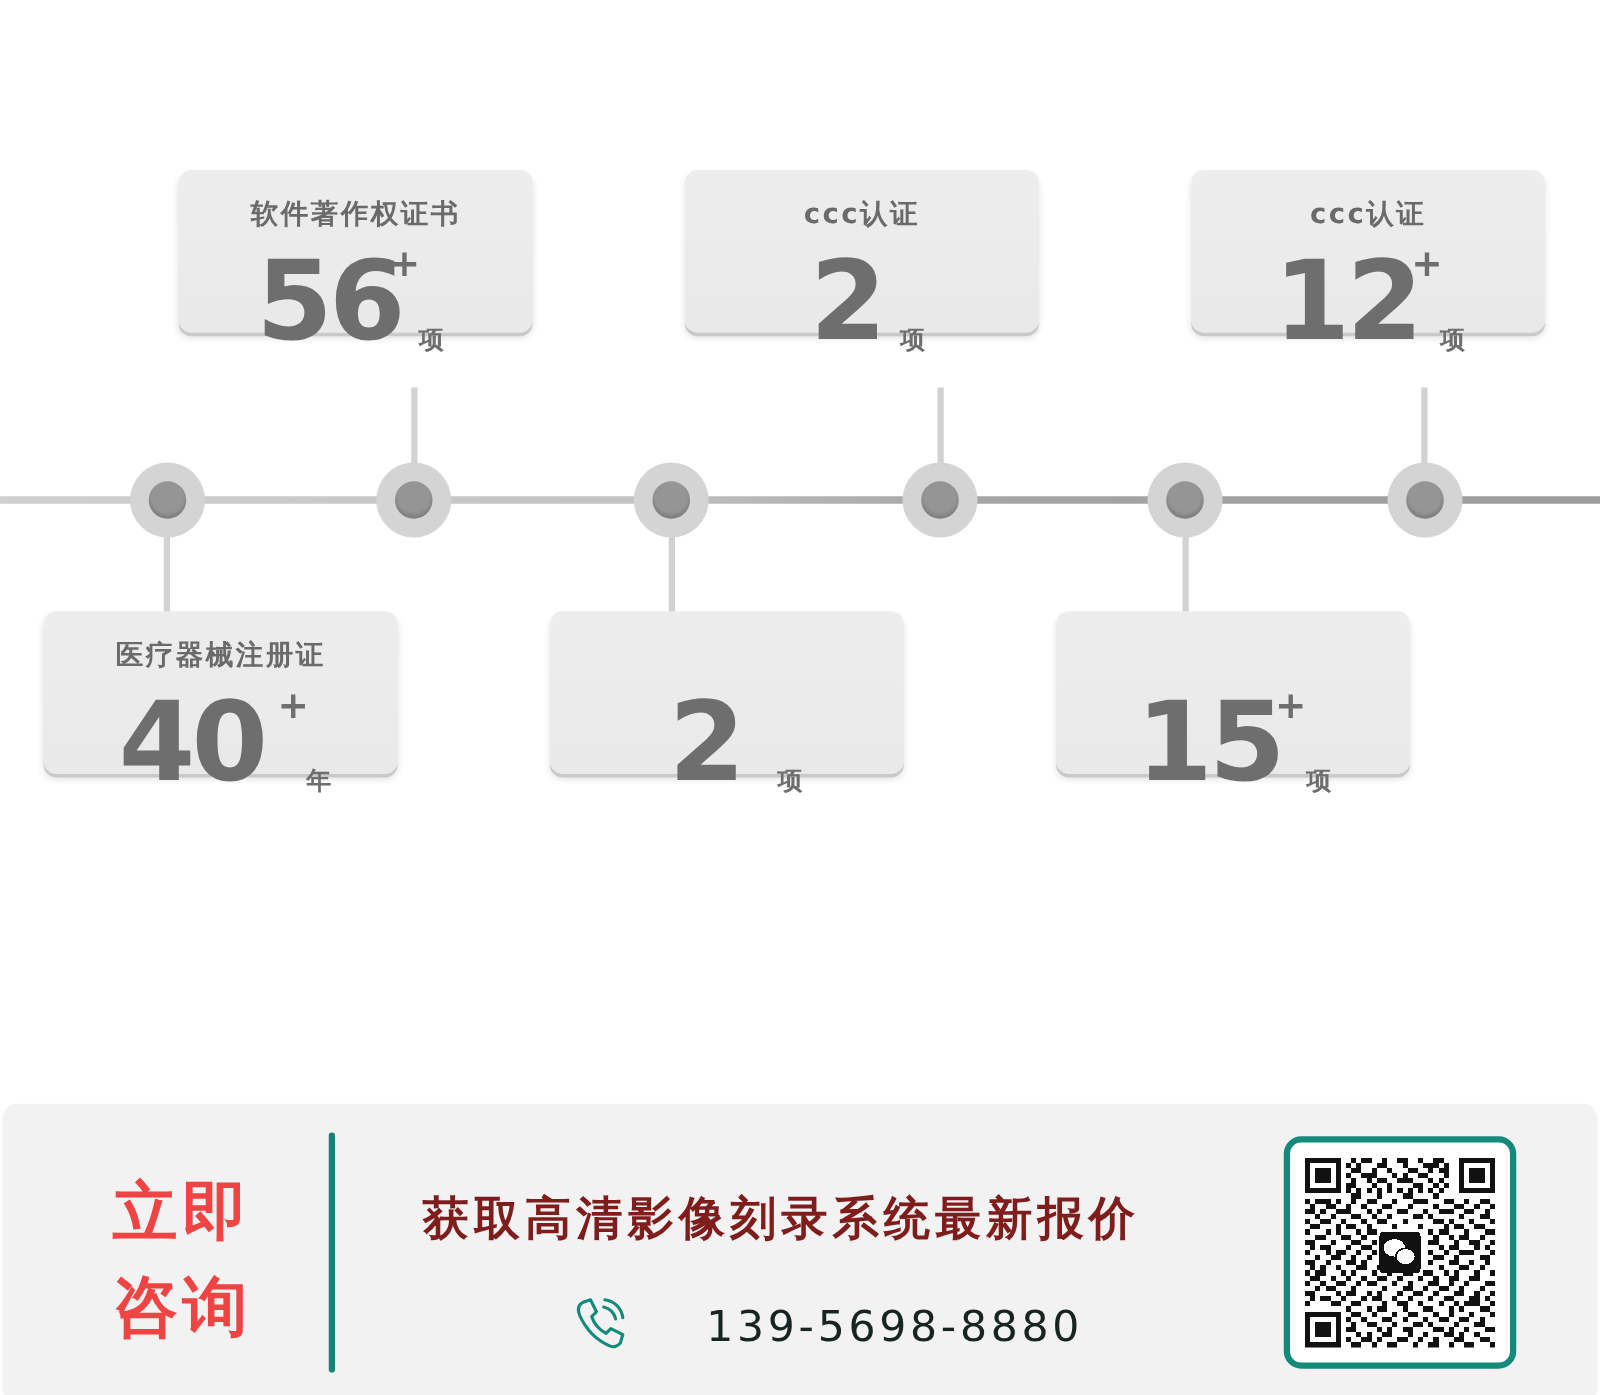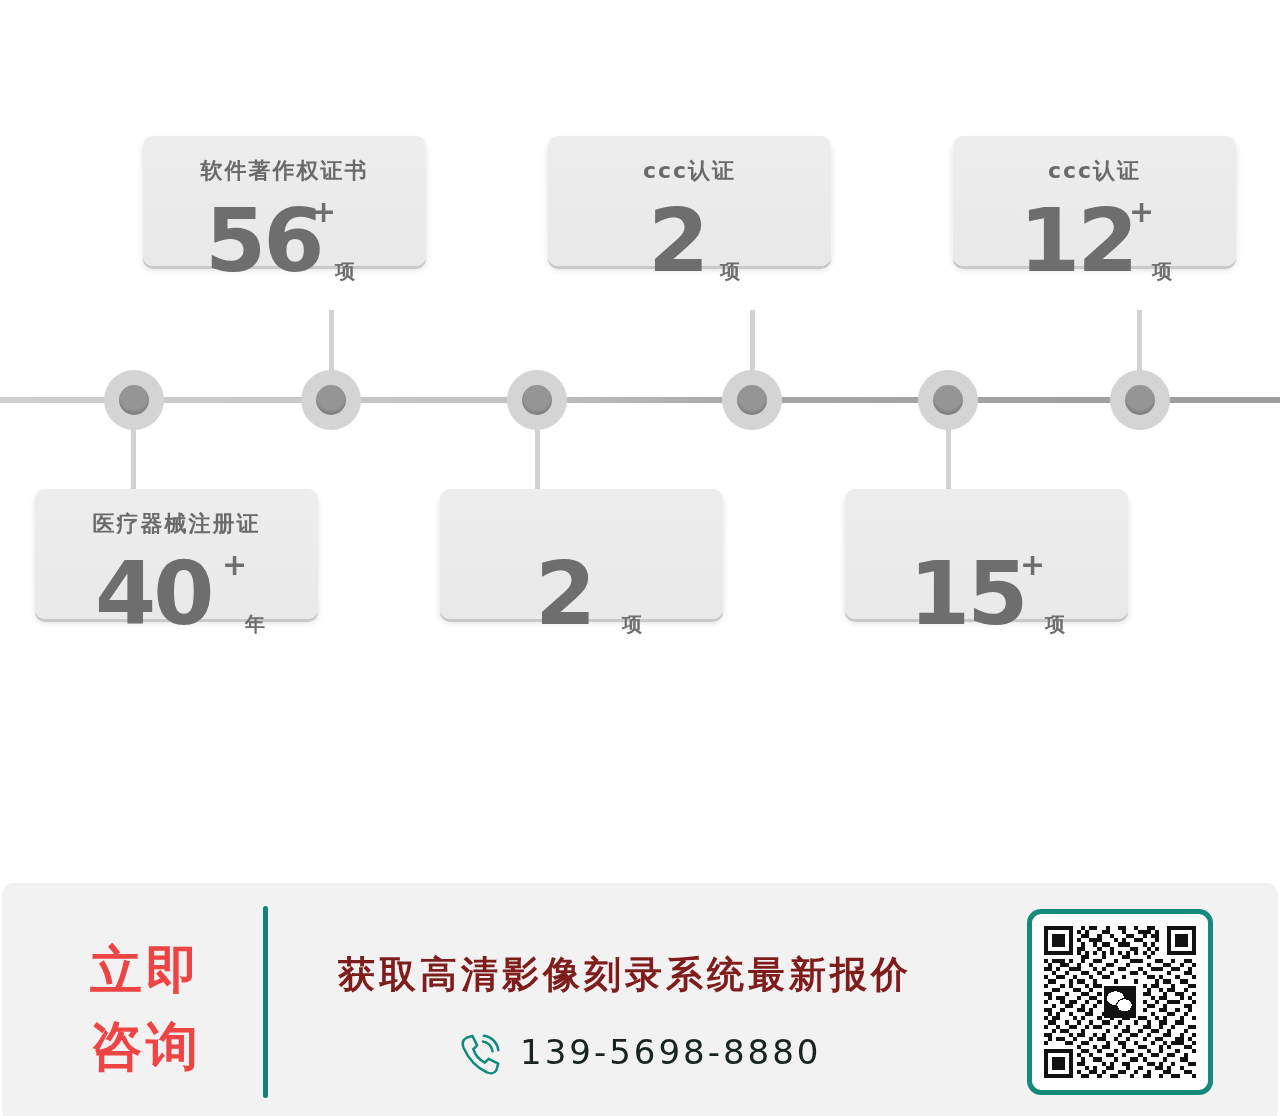--- a/index.html
+++ b/index.html
@@ -10,21 +10,21 @@
   .node .core{position:absolute;left:15px;top:15px;width:30px;height:30px;border-radius:50%;background:#959595;box-shadow:inset 0 -3px 3px rgba(0,0,0,0.15);}
   .card{position:absolute;width:283px;height:130px;background:linear-gradient(#ededed,#e9e9e9);border-radius:10px;box-shadow:0 3px 0 #c9c9c9,0 4px 6px rgba(0,0,0,0.12);}
   .card-title{position:absolute;left:0;right:0;top:20px;text-align:center;font-weight:bold;font-size:22px;letter-spacing:2px;color:#6a6a6a;}
   .card-num{position:absolute;top:50px;font-weight:bold;font-size:88px;line-height:110px;color:#6e6e6e;letter-spacing:-3px;font-family:"DejaVu Sans","Liberation Sans",sans-serif;}
   .card-plus{position:absolute;top:58px;font-weight:bold;font-size:30px;color:#6e6e6e;}
   .card-unit{position:absolute;top:122px;font-weight:bold;font-size:20px;color:#6e6e6e;}
   .panel{position:absolute;left:2px;top:883px;width:1276px;height:240px;background:#f2f2f2;border-radius:12px;}
   .cta{position:absolute;left:90px;top:932px;width:140px;font-weight:bold;font-size:52px;line-height:76px;color:#ef4444;letter-spacing:4px;}
   .divider{position:absolute;left:263px;top:906px;width:5px;height:192px;border-radius:3px;background:#138378;}
   .offer{position:absolute;left:338px;top:940px;font-size:37px;font-weight:bold;color:#7f1d1d;letter-spacing:4px;white-space:nowrap;margin-top:10px;}
-  .phone-row{position:absolute;left:458px;top:1032px;height:50px;display:flex;align-items:flex-start;}
+  .phone-row{position:absolute;left:458px;top:1032px;height:50px;display:flex;align-items:flex-end;gap:45px;}
   .phone-icon{width:46px;height:46px;}
   .phone-num{margin-left:16px;font-size:34px;color:#172422;letter-spacing:3px;}
   .qr-frame{position:absolute;left:1027px;top:909px;width:176px;height:176px;border:5px solid #148a7c;border-radius:14px;background:#ffffff;}
   .qr-svg{position:absolute;left:12px;top:12px;width:152px;height:152px;}
 </style>
 </head>
 <body>
 
 <div class="timeline-line"></div>
 

